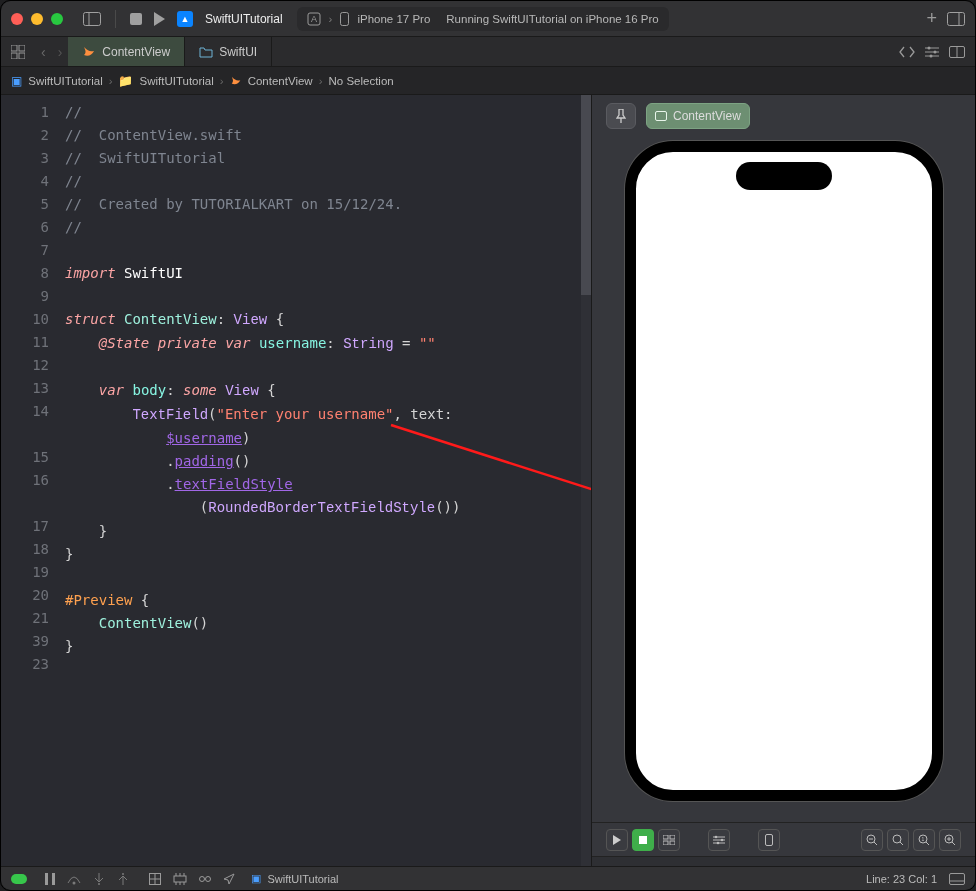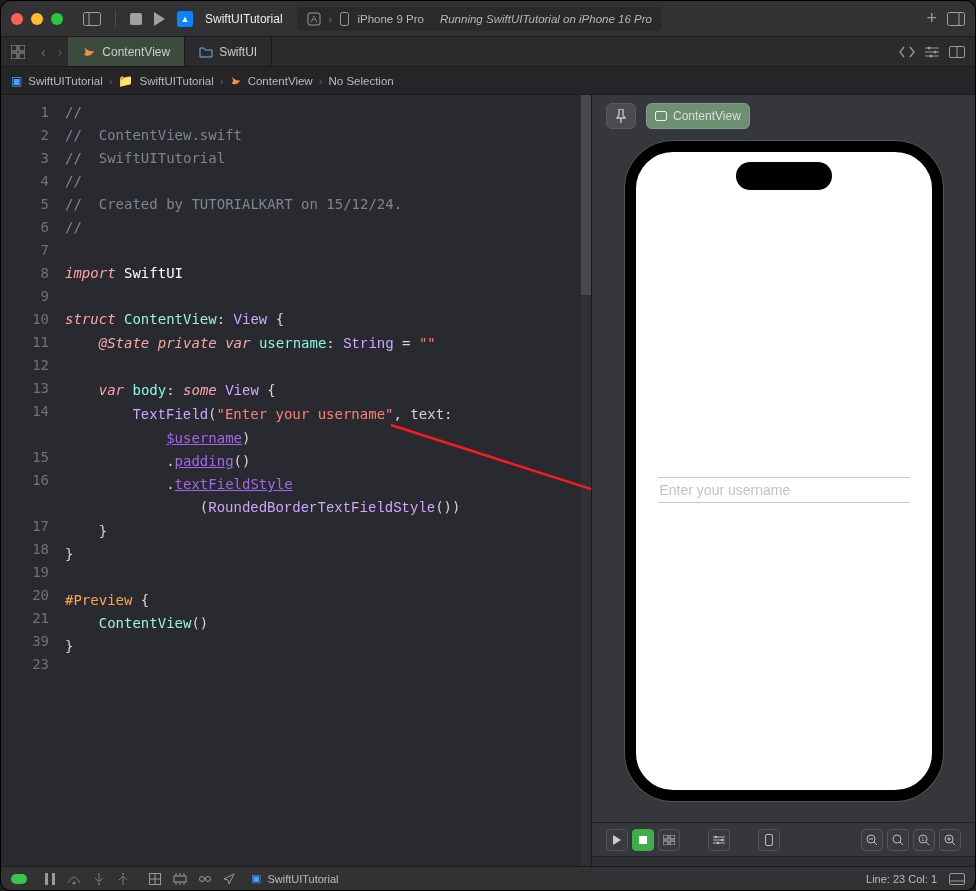--- a/index.html
+++ b/index.html
@@ -10,21 +10,21 @@
 .traffic { display:flex; gap:8px; margin-right:14px; }
 .dot { width:12px; height:12px; border-radius:50%; }
 .dot.r { background:#ff5f57; } .dot.y{background:#febc2e;} .dot.g{background:#28c840;}
 .tb-icon-btn { color:#a0a0a0; padding:4px 6px; display:flex; align-items:center; }
 .tb-sep { width:1px; height:18px; background:#4a4a4a; margin:0 8px; }
 .tb-stop { width:12px; height:12px; background:#a0a0a0; border-radius:2px; }
 .tb-play { width:0;height:0;border-top:7px solid transparent;border-bottom:7px solid transparent;border-left:11px solid #a0a0a0; }
 .app-icon { width:16px;height:16px;border-radius:3px;background:#0a84ff;display:flex;align-items:center;justify-content:center;font-size:9px;font-weight:bold;color:#fff; }
 .title-main { color:#eee; font-weight:500; margin:0 6px; }
 .scheme-box { background:#2a2a2c; border-radius:6px; height:24px; display:flex; align-items:center; padding:0 10px; gap:8px; margin-left:8px; color:#b8b8b8; font-size:11.5px; }
-.scheme-box .status { color:#b8b8b8;font-style:italic; }
+.scheme-box .status { color:#b8b8b8; }
 .right-tools { margin-left:auto; display:flex; align-items:center; gap:10px; }
 .plus { font-size:18px; color:#9a9a9a; }
 
 .tabbar { height:30px; background:#2b2b2d; display:flex; align-items:stretch; border-bottom:1px solid #1a1a1a; }
 .tabbar .grid-icon { display:flex; align-items:center; padding:0 10px; color:#9a9a9a; }
 .tabbar .nav { display:flex; align-items:center; color:#6a6a6a; }
 .tabbar .chev { padding:0 6px; font-size:14px; }
 .tab { display:flex; align-items:center; padding:0 14px; gap:6px; color:#ccc; font-size:12px; border-right:1px solid #1a1a1a; }
 .tab.active { background:#3d4b3f; }
 .swift-icon { color:#fd8f3f; }
@@ -101,21 +101,21 @@
           <rect x="1" y="1" width="12" height="12" rx="2" fill="none" stroke="#9a9a9a"></rect>
           <text x="7" y="10" font-size="9" fill="#9a9a9a" text-anchor="middle">A</text>
         </svg>
     </span>
     <span style="color:#777;">›</span>
     <span>
       <svg width="9" height="14" viewBox="0 0 9 14">
           <rect x="0.5" y="0.5" width="8" height="13" rx="2" fill="none" stroke="#9a9a9a"></rect>
         </svg>
     </span>
-    <span>iPhone 9 Pro</span>
+    <span>iPhone 17 Pro</span>
     <span class="status" style="margin-left:8px;">Running SwiftUITutorial on iPhone 16 Pro</span>
   </div>
   <div class="right-tools">
     <span class="plus">+</span>
     <span>
       <svg width="18" height="14" viewBox="0 0 18 14">
           <rect x="0.5" y="0.5" width="17" height="13" rx="2" fill="none" stroke="#a0a0a0"></rect>
           <line x1="12" y1="0" x2="12" y2="14" stroke="#a0a0a0"></line>
         </svg>
     </span>
@@ -251,25 +251,20 @@
               <rect x="0.5" y="0.5" width="11" height="9" rx="1.5" fill="none" stroke="#e8f5ea"></rect>
             </svg>
         </span>
         <span>ContentView</span>
       </div>
     </div>
 
     <div class="phone-wrap">
       <div class="phone">
         <div class="island"></div>
-        <div class="phone-field">
-          <div class="line"></div>
-          <div class="ph-text">Enter your username</div>
-          <div class="line"></div>
-        </div>
       </div>
     </div>
 
     <div class="pvw-toolbar">
       <div class="p-group">
         <div class="p-btn">
             <svg width="10" height="10" viewBox="0 0 10 10">
               <polygon points="1,0 9,5 1,10" fill="#ccc"></polygon>
             </svg>
           </div>

